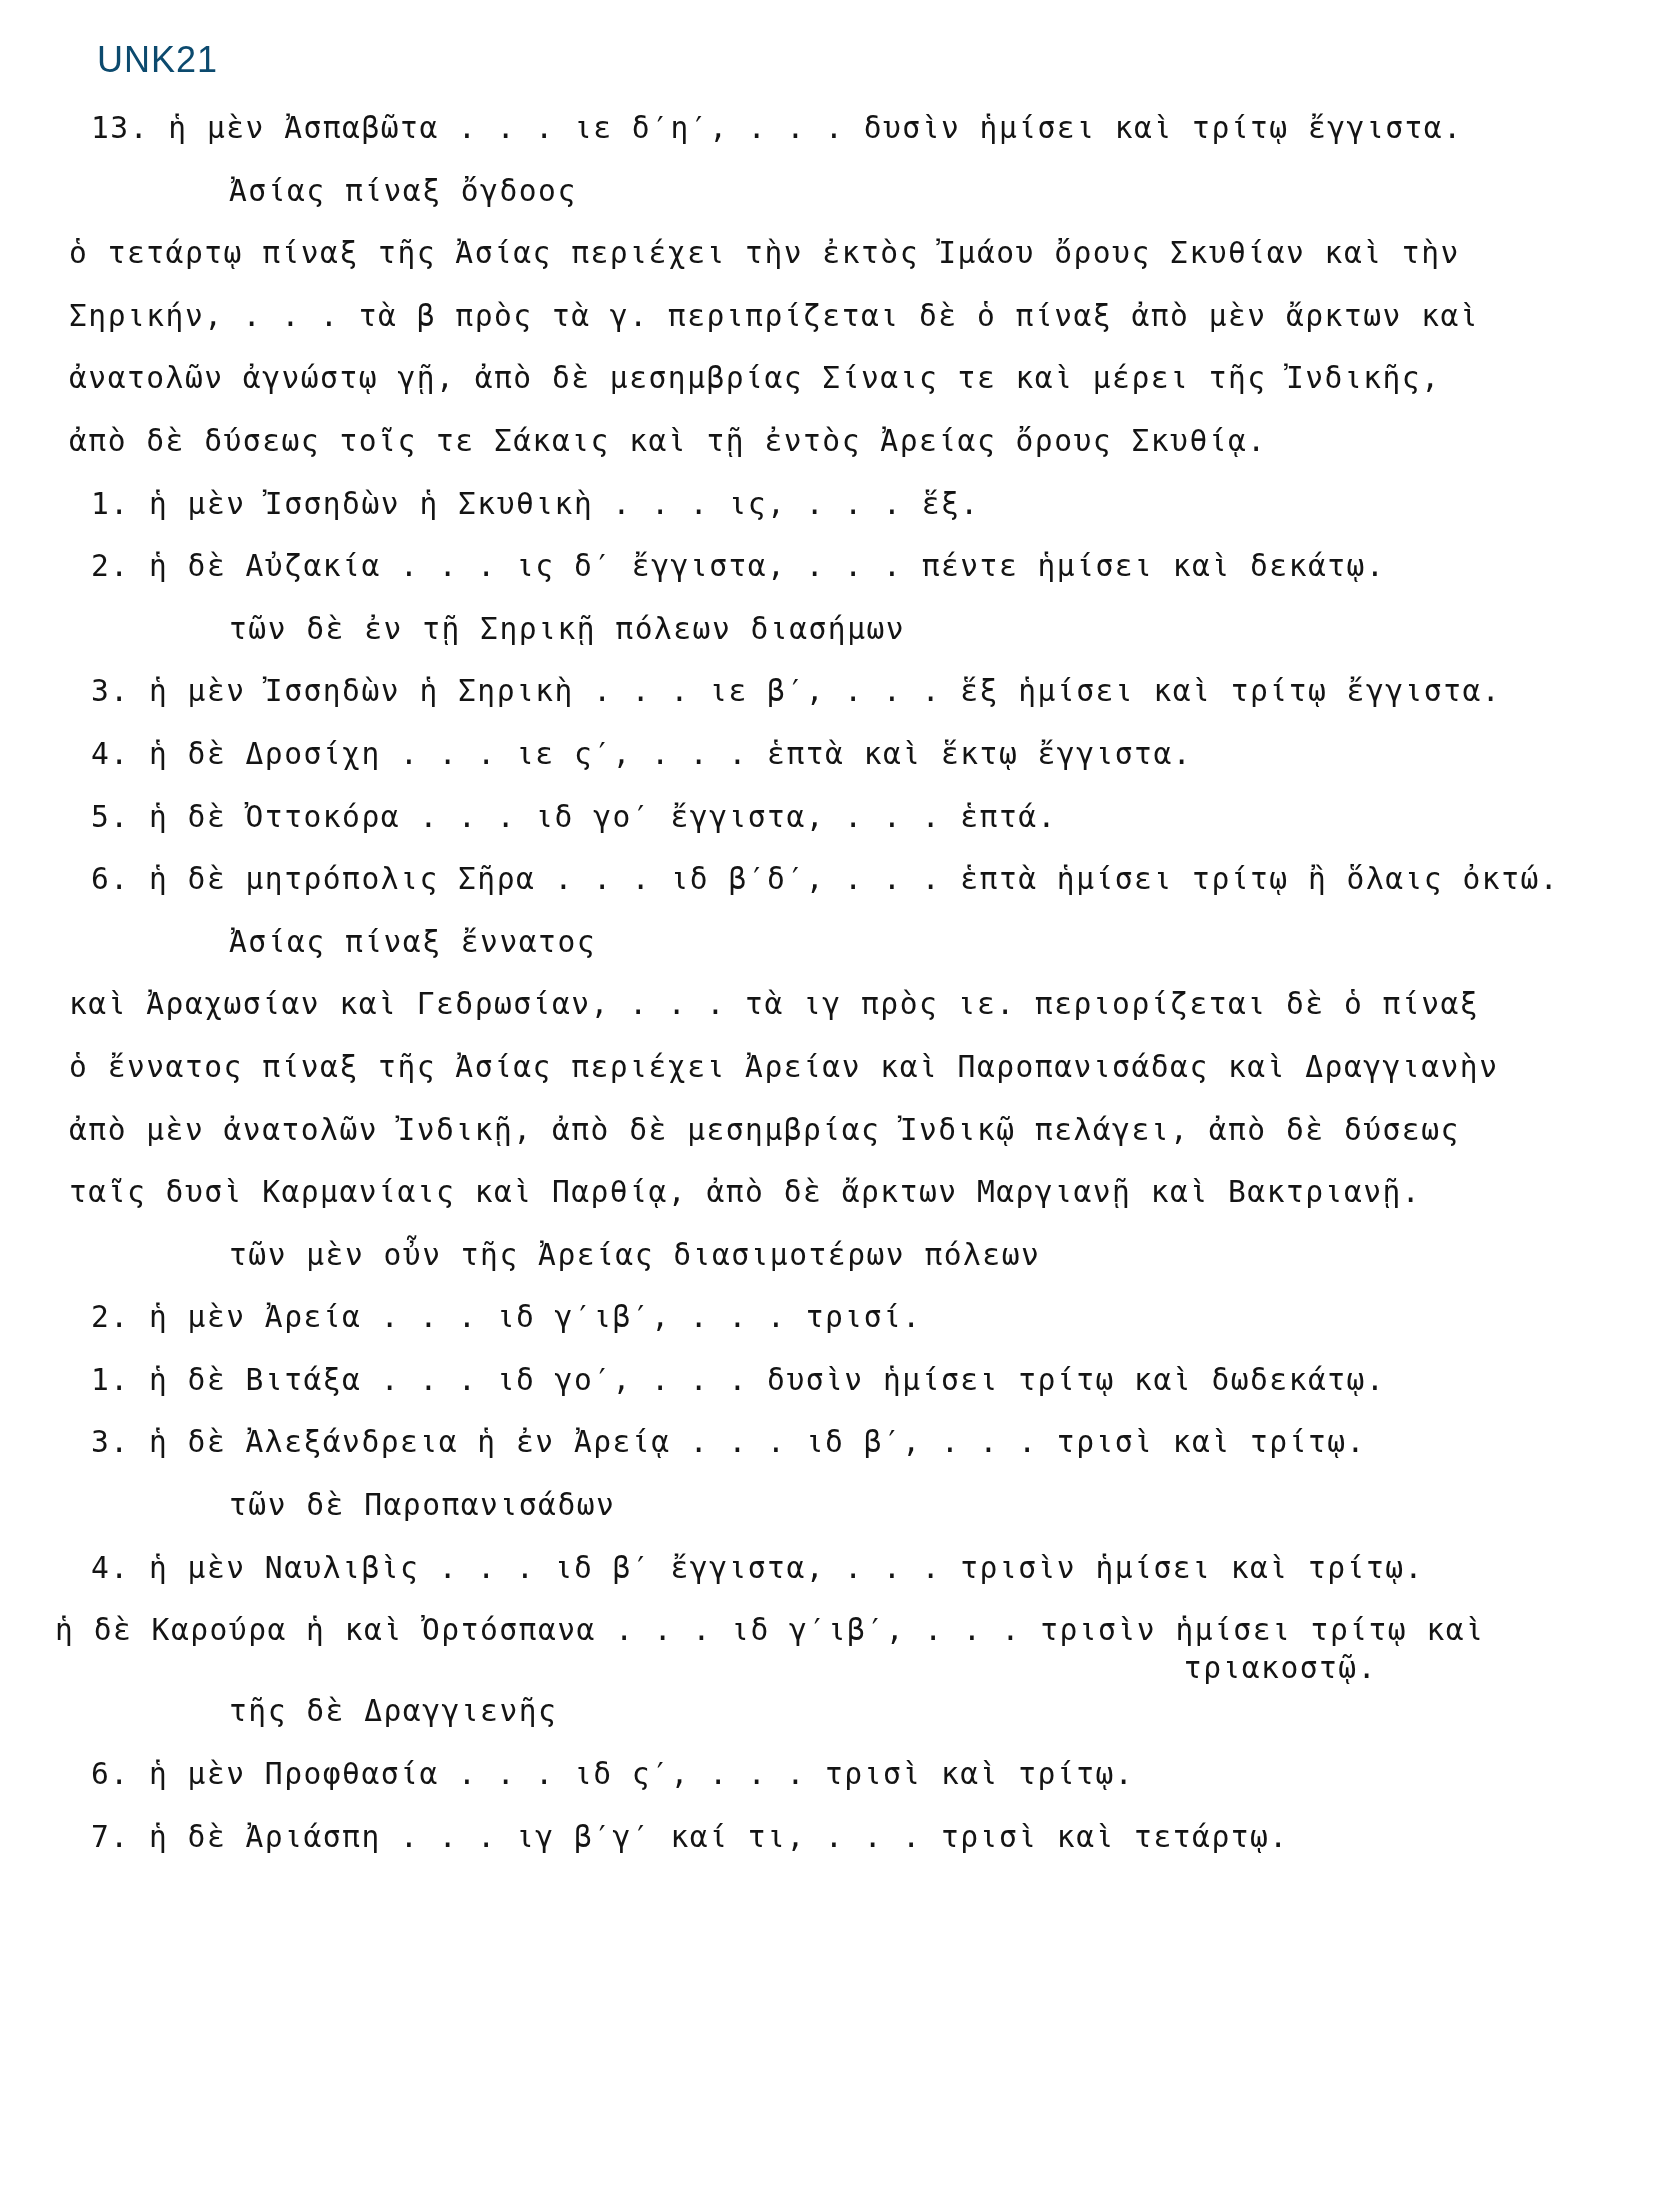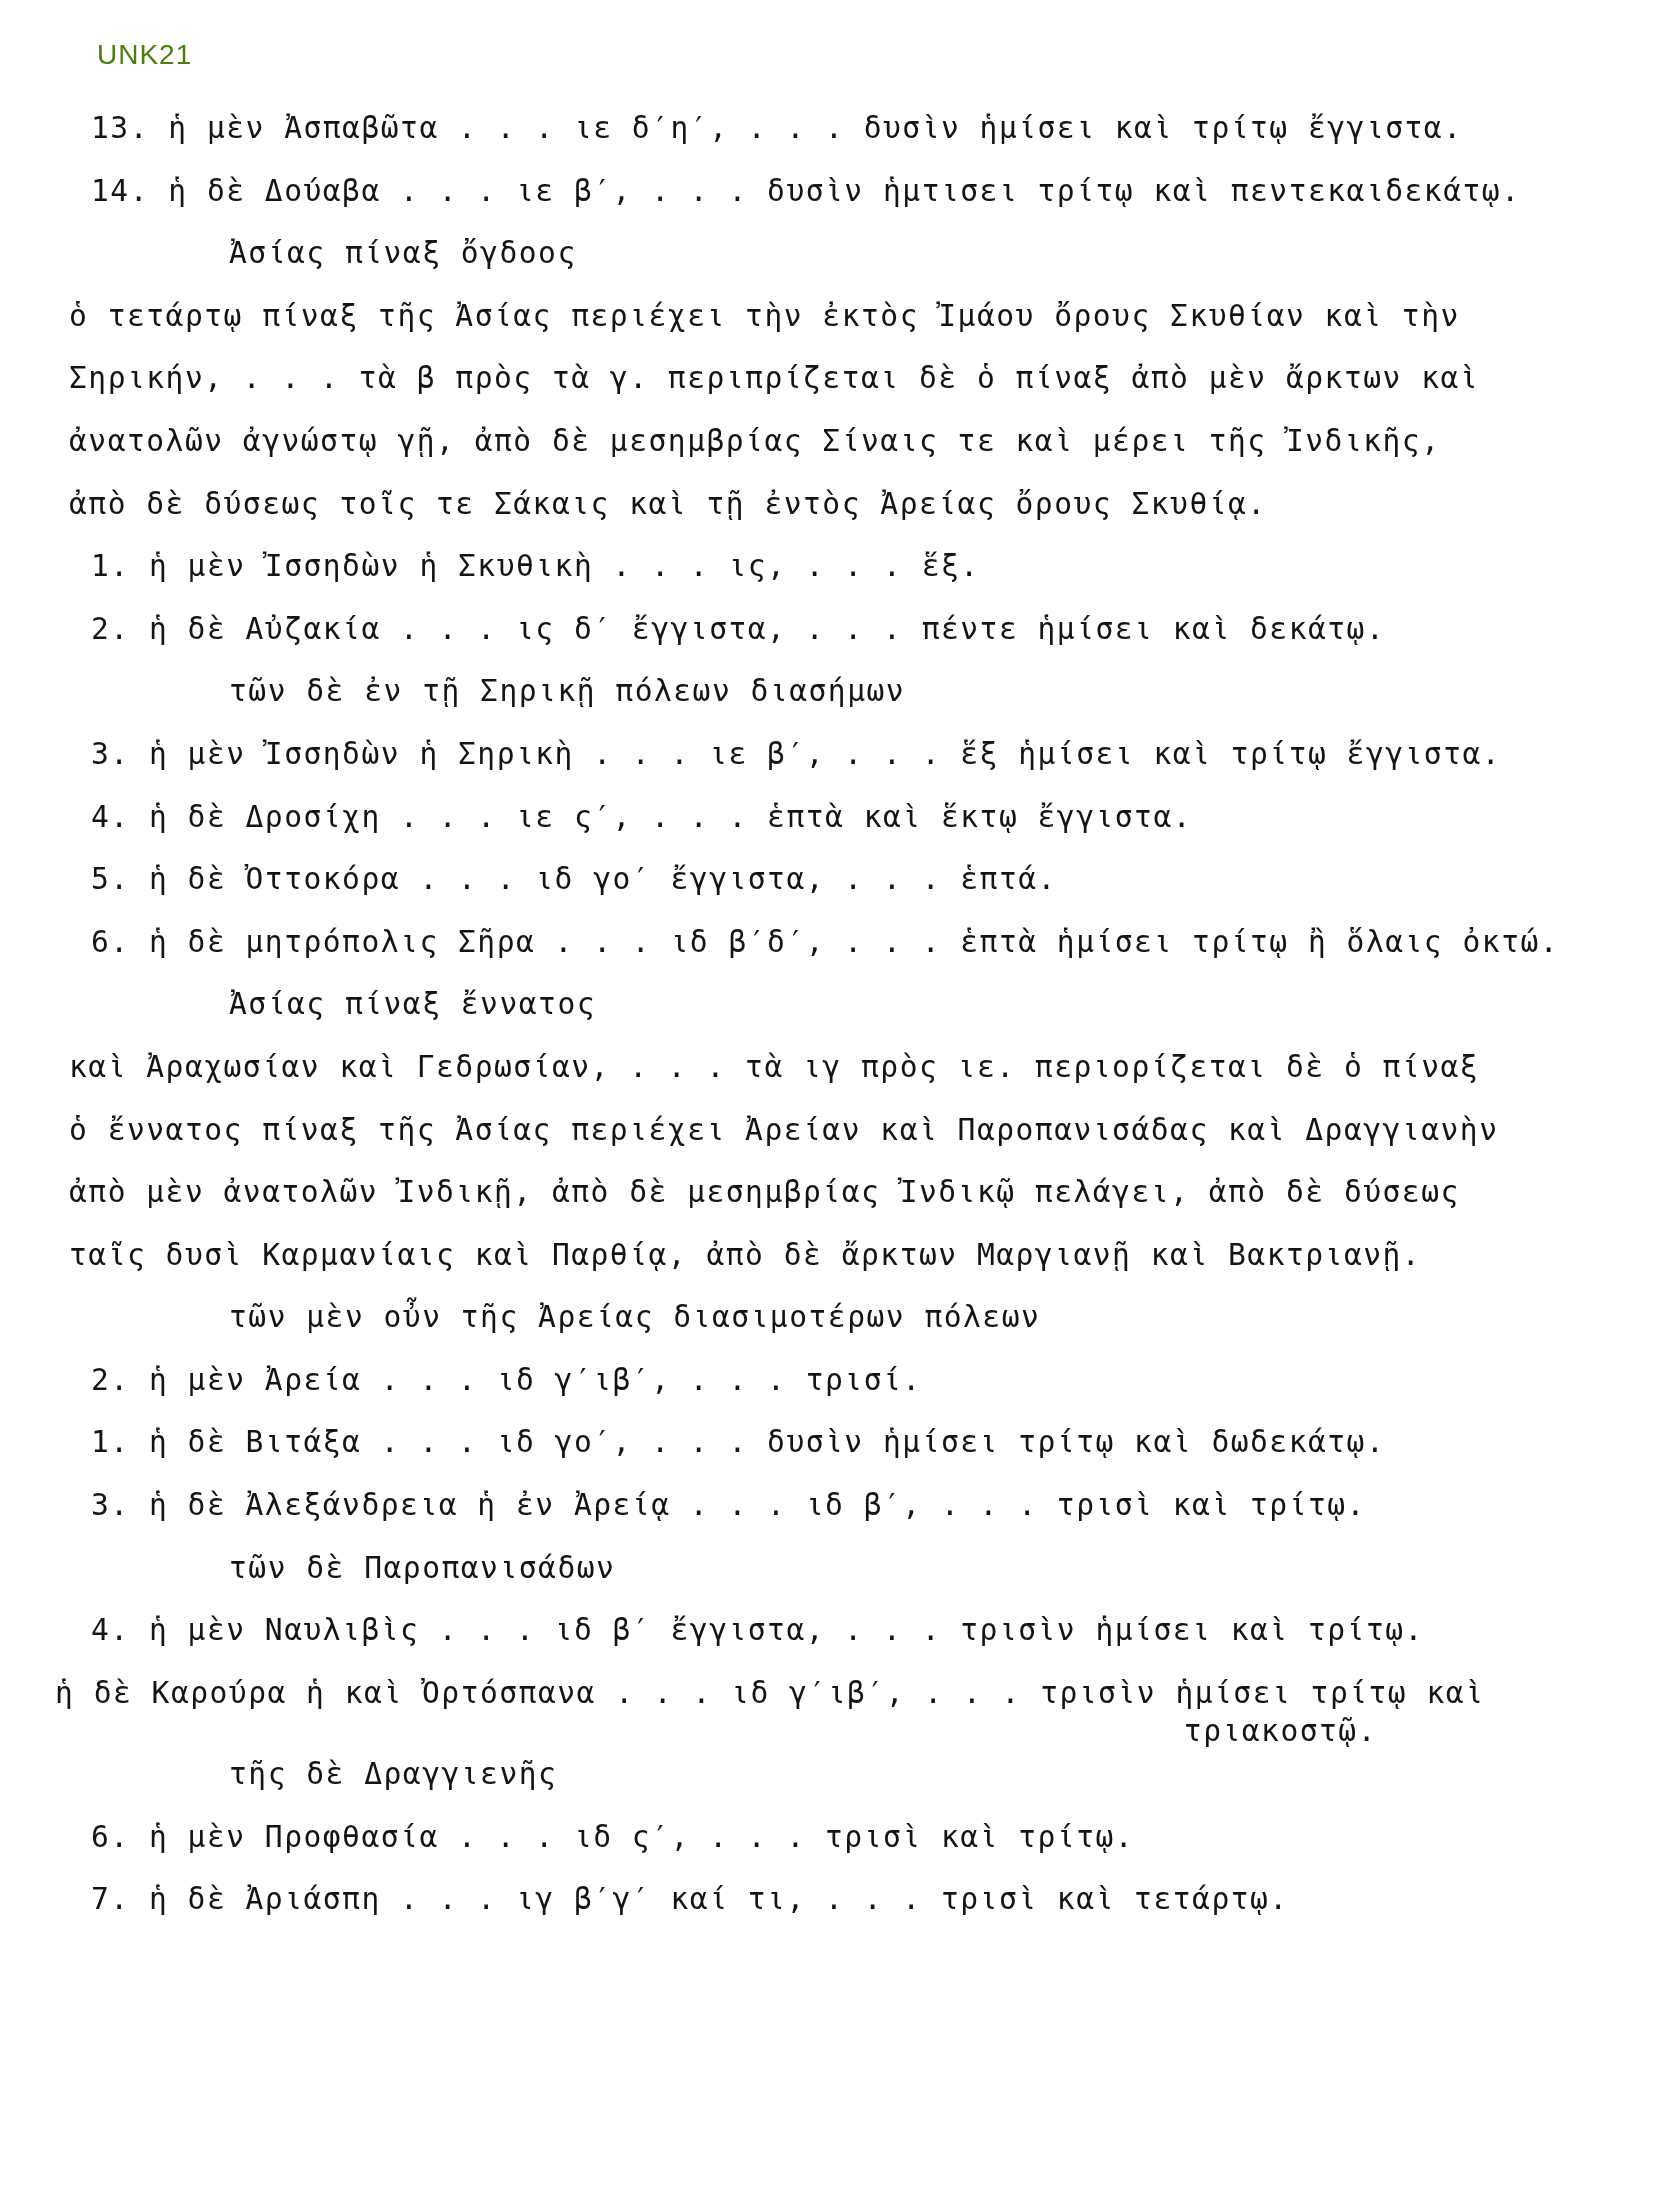--- a/index.html
+++ b/index.html
@@ -13,23 +13,23 @@
     position: relative;
     overflow: hidden;
     font-family: "DejaVu Sans Mono", "DejaVu Sans", monospace;
     color: #141414;
   }
   .page-label {
     position: absolute;
     top: 39px;
     left: 97px;
     font-family: "Liberation Sans", "DejaVu Sans", sans-serif;
-    font-size: 28px;
+    font-size: 36px;
     letter-spacing: 1px;
-    color: #4d7c0f;
+    color: #0c4a6e;
   }
   .content {
     padding-top: 109px;
   }
   .line {
     font-size: 29.6px;
     line-height: 39px;
     letter-spacing: 1.5px;
     margin: 0 29.6px 23.6px 91px;
     white-space: nowrap;
@@ -45,21 +45,20 @@
   }
   .tight { margin-bottom: 11px; }
 </style>
 </head>
 <body>
 
 <div class="page-label">UNK21</div>
 
 <div class="content">
   <div class="line">13. ἡ μὲν Ἀσπαβῶτα . . . ιε δ′η′, . . . δυσὶν ἡμίσει καὶ τρίτῳ ἔγγιστα.</div>
-  <div class="line">14. ἡ δὲ Δούαβα . . . ιε β′, . . . δυσὶν ἡμτισει τρίτῳ καὶ πεντεκαιδεκάτῳ.</div>
   <div class="line head">Ἀσίας πίναξ ὄγδοος</div>
   <div class="line para">ὁ τετάρτῳ πίναξ τῆς Ἀσίας περιέχει τὴν ἐκτὸς Ἰμάου ὄρους Σκυθίαν καὶ τὴν</div>
   <div class="line para">Σηρικήν, . . . τὰ β πρὸς τὰ γ.  περιπρίζεται δὲ ὁ πίναξ ἀπὸ μὲν ἄρκτων καὶ</div>
   <div class="line para">ἀνατολῶν ἀγνώστῳ γῇ, ἀπὸ δὲ μεσημβρίας Σίναις τε καὶ μέρει τῆς Ἰνδικῆς,</div>
   <div class="line para">ἀπὸ δὲ δύσεως τοῖς τε Σάκαις καὶ τῇ ἐντὸς Ἀρείας ὄρους Σκυθίᾳ.</div>
   <div class="line">1. ἡ μὲν Ἰσσηδὼν ἡ Σκυθικὴ . . . ις, . . . ἕξ.</div>
   <div class="line">2. ἡ δὲ Αὐζακία . . . ις δ′ ἔγγιστα, . . . πέντε ἡμίσει καὶ δεκάτῳ.</div>
   <div class="line head">τῶν δὲ ἐν τῇ Σηρικῇ πόλεων διασήμων</div>
   <div class="line">3. ἡ μὲν Ἰσσηδὼν ἡ Σηρικὴ . . . ιε β′, . . . ἕξ ἡμίσει καὶ τρίτῳ ἔγγιστα.</div>
   <div class="line">4. ἡ δὲ Δροσίχη . . . ιε ς′, . . . ἑπτὰ καὶ ἕκτῳ ἔγγιστα.</div>

